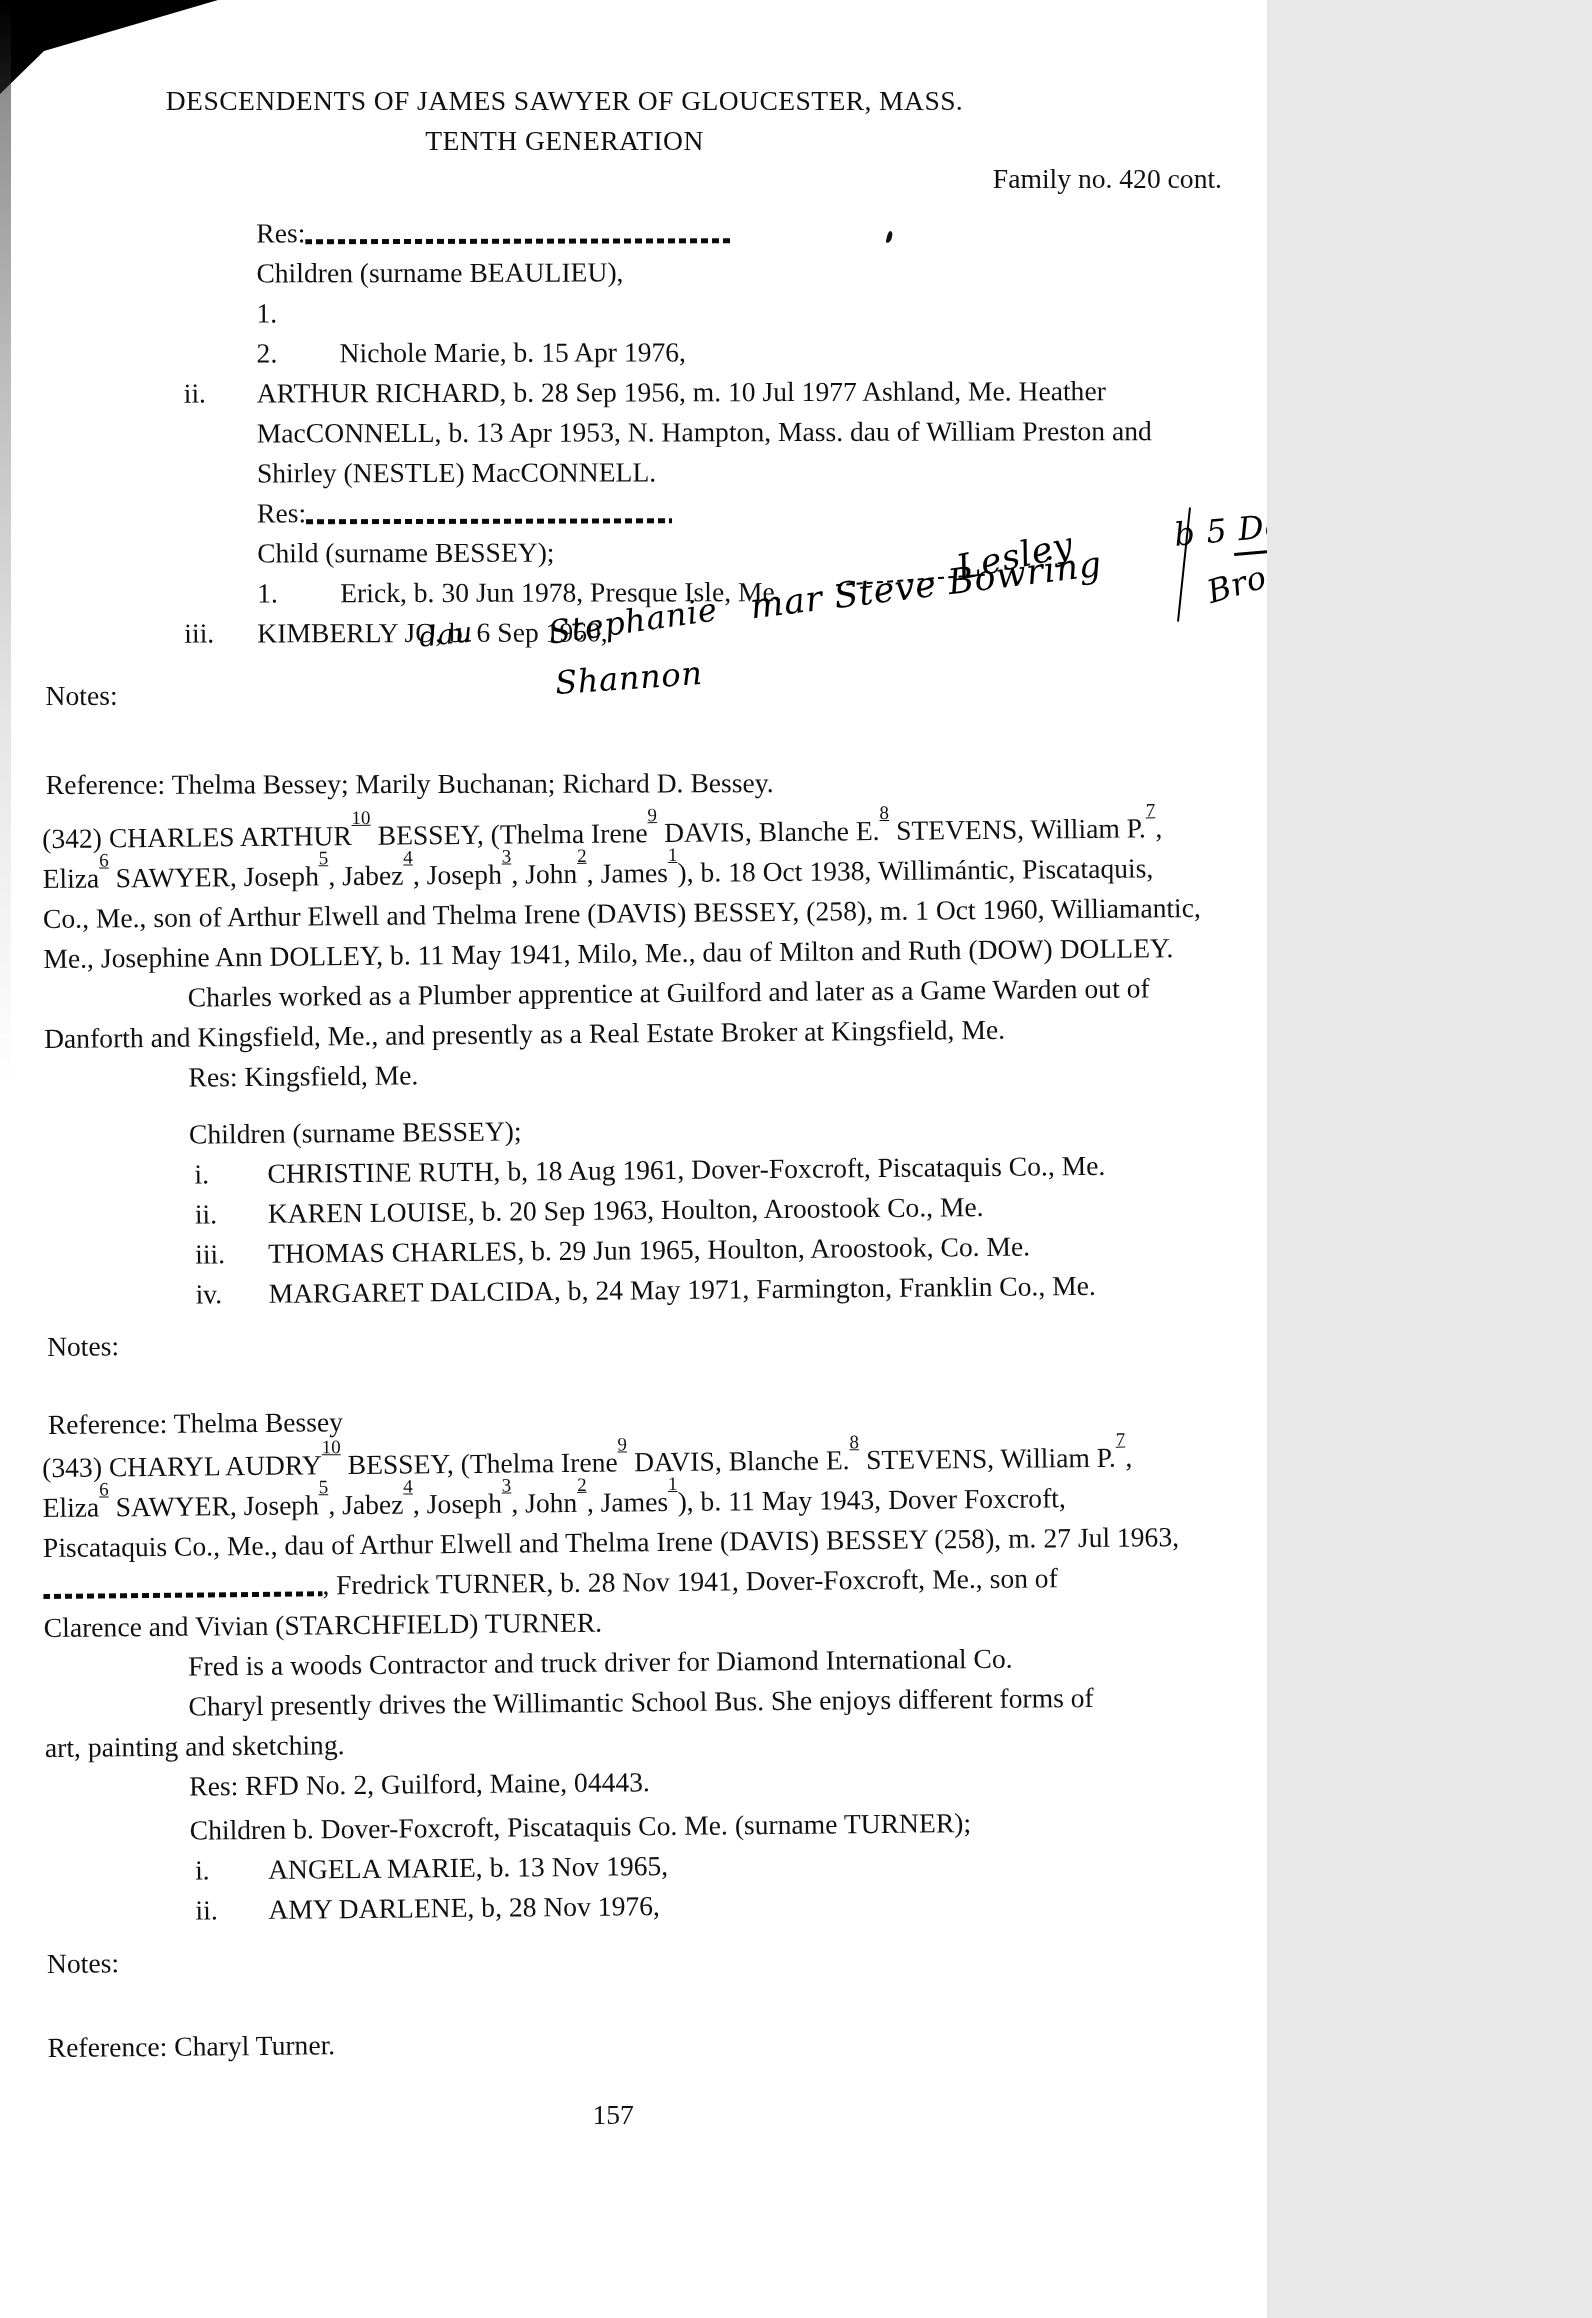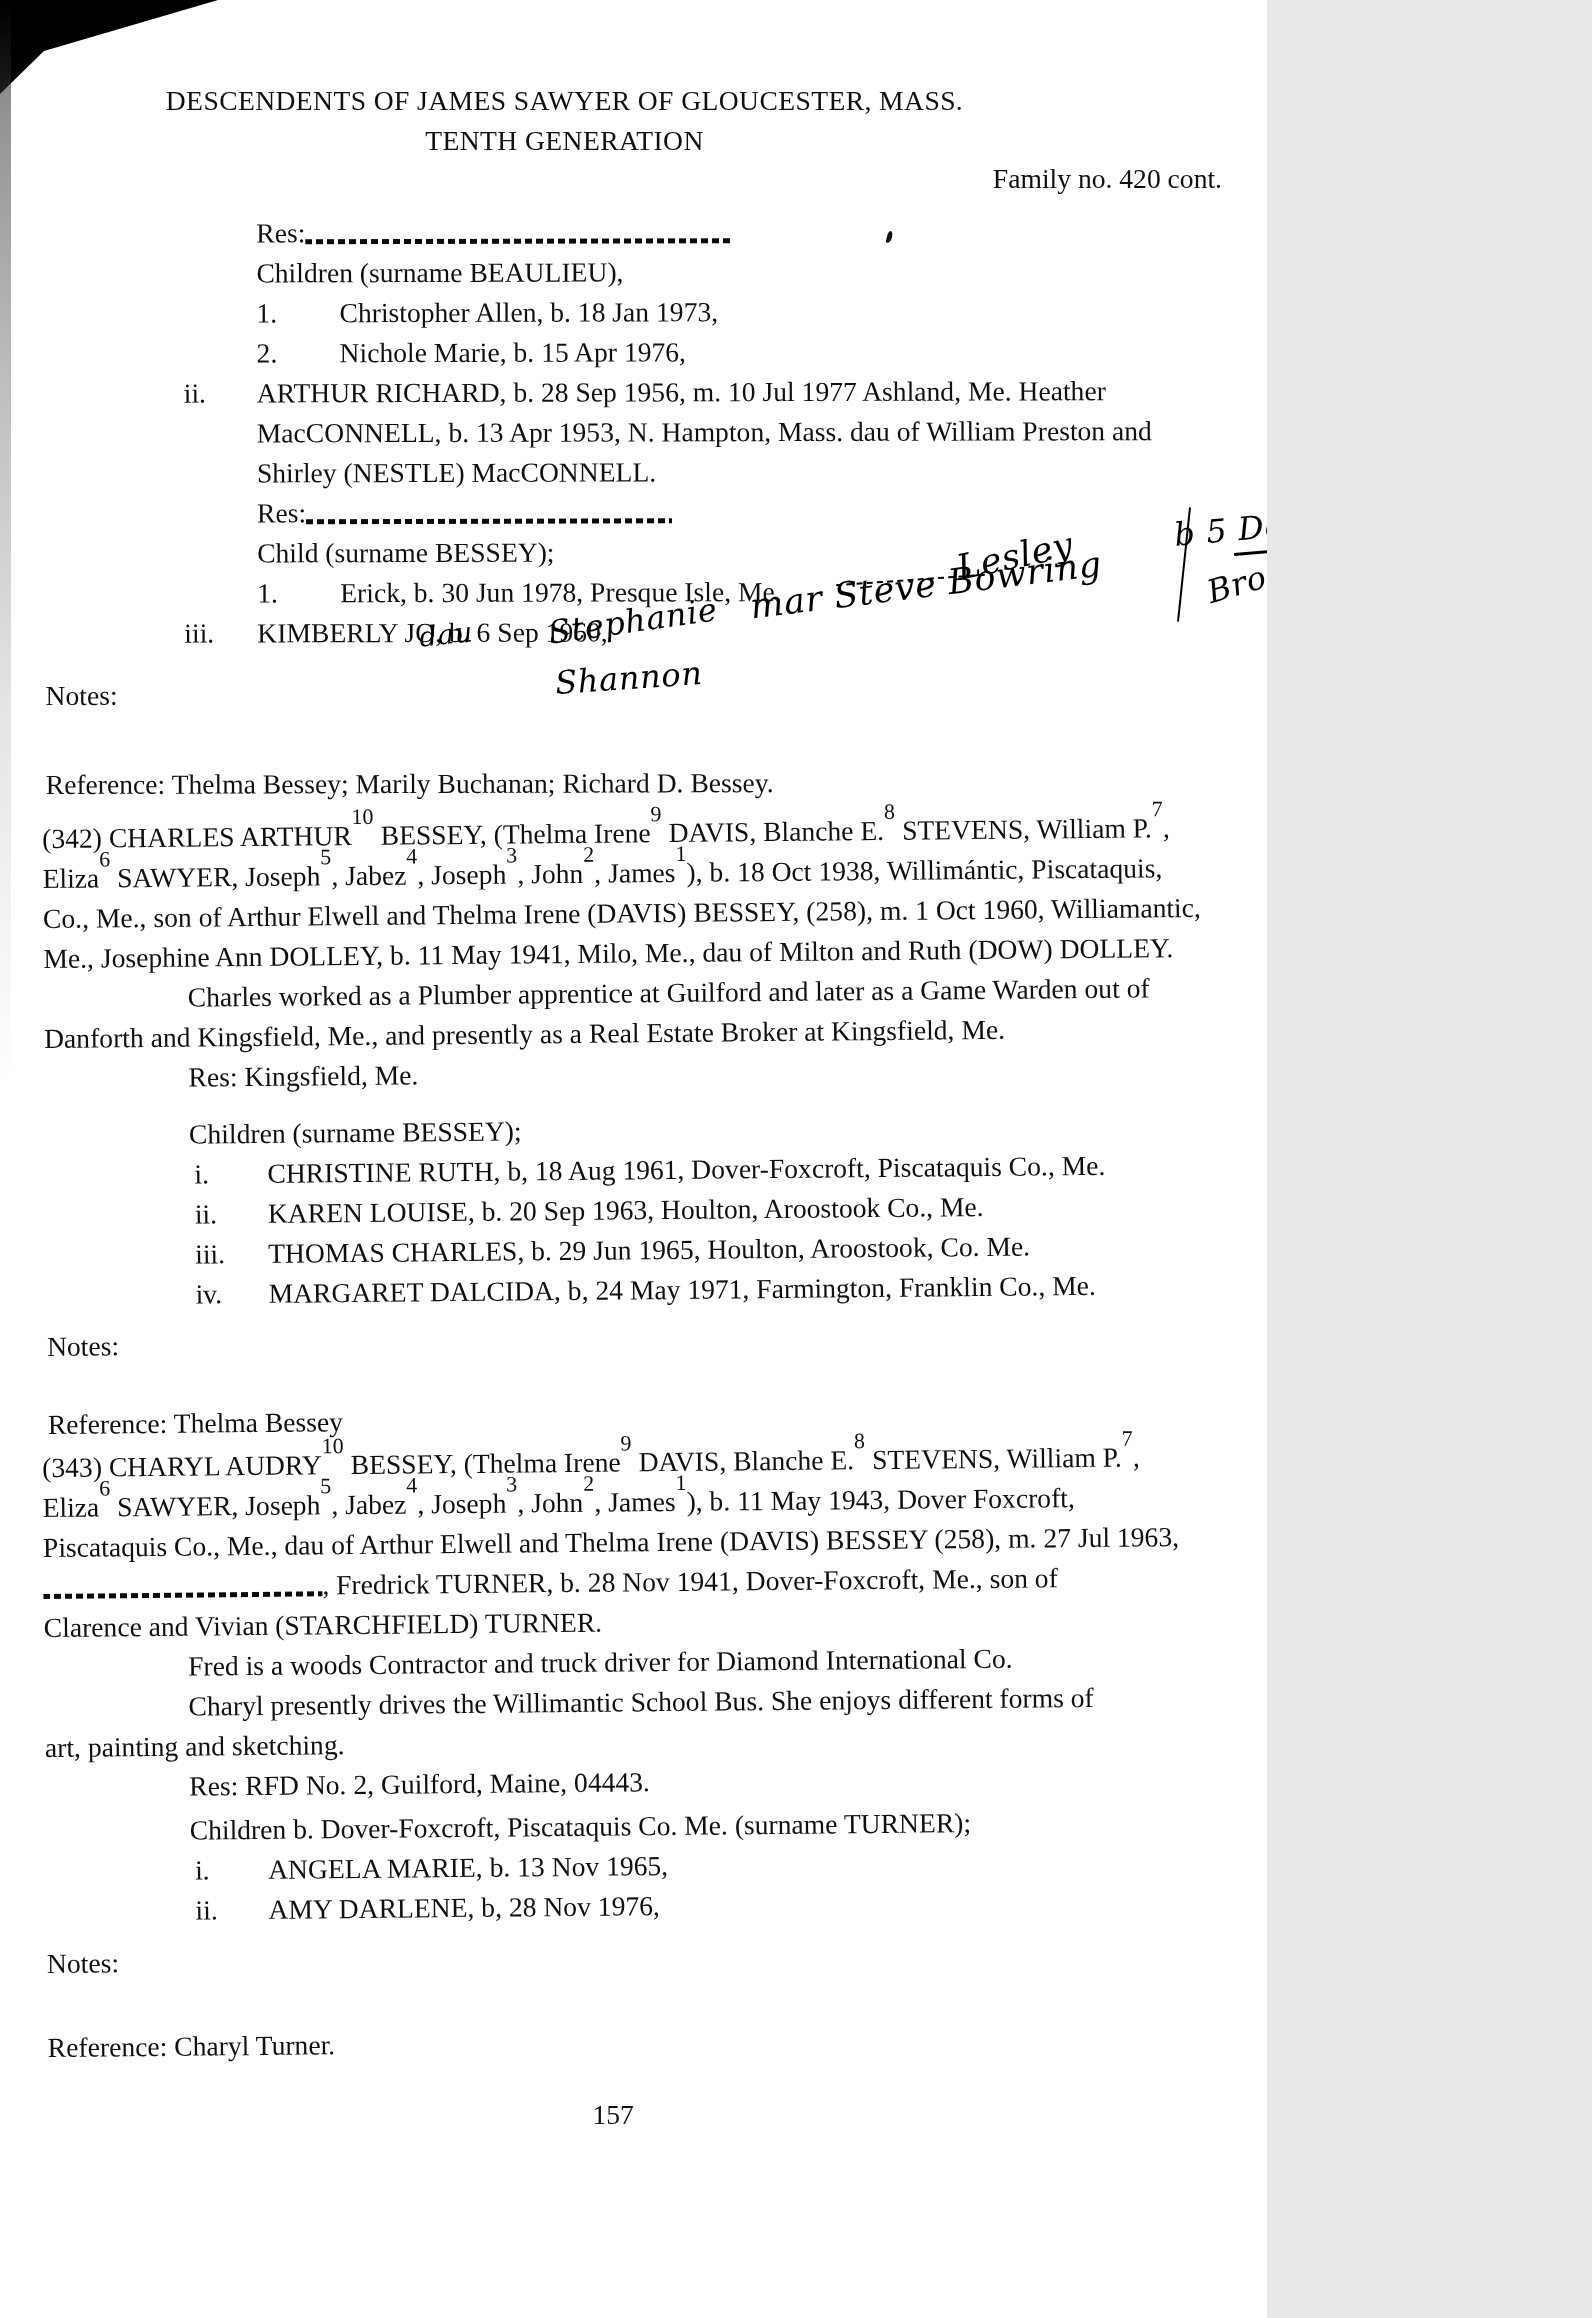--- a/index.html
+++ b/index.html
@@ -1,21 +1,21 @@
 <!DOCTYPE html>
 <html style="font-size:11.6px"><head>
 <meta charset="utf-8">
 <style>
   html,body { margin:0; padding:0; background:#e8e8e8; }
   .page {
     position:relative; width:1267px; height:2319px; background:#ffffff;
     font-family:"Liberation Serif", serif; color:#101010; overflow:hidden;
   }
   .line { font-size:27.6px; line-height:40px; white-space:nowrap; }
-  sup { font-size:22px; line-height:0; position:relative; top:-11px; }
+  sup { font-size:19px; line-height:0; position:relative; top:-11px;text-decoration:underline; }
   .sec { position:absolute; left:45px; right:22px; }
   .tilt { transform:rotate(-0.55deg); transform-origin:0 50%; }
   .tilt-sm { transform:rotate(-0.15deg); transform-origin:0 50%; }
   .ind1 { margin-left:212px; }
   .row { display:flex; }
   .row .num { flex:0 0 83px; margin-left:212px; }
   .row-roman .num { flex:0 0 73px; margin-left:139px; }
   .row-list2 .num { flex:0 0 73px; margin-left:149px; }
   .cont { margin-left:212px; }
   .dashline { display:inline-block; height:4.4px; vertical-align:-1.5px;
@@ -56,21 +56,20 @@
     <div class="line">DESCENDENTS OF JAMES SAWYER OF GLOUCESTER, MASS.</div>
     <div class="line">TENTH GENERATION</div>
   </div>
   <div class="family-no">Family no. 420 cont.</div>
 
   <div class="sec tilt-sm" style="top:214px;">
     <div class="line ind1"><span>Res:</span><span class="dashline" style="width:425px;"></span></div>
     <div class="line ind1">Children (surname BEAULIEU),</div>
     <div class="line row">
       <span class="num">1.</span>
-      <span>Christopher Allen, b. 18 Jan 1973,</span>
     </div>
     <div class="line row">
       <span class="num">2.</span>
       <span>Nichole Marie, b. 15 Apr 1976,</span>
     </div>
     <div class="line row row-roman">
       <span class="num">ii.</span>
       <span>ARTHUR RICHARD, b. 28 Sep 1956, m. 10 Jul 1977 Ashland, Me. Heather</span>
     </div>
     <div class="line cont">MacCONNELL, b. 13 Apr 1953, N. Hampton, Mass. dau of William Preston and</div>

